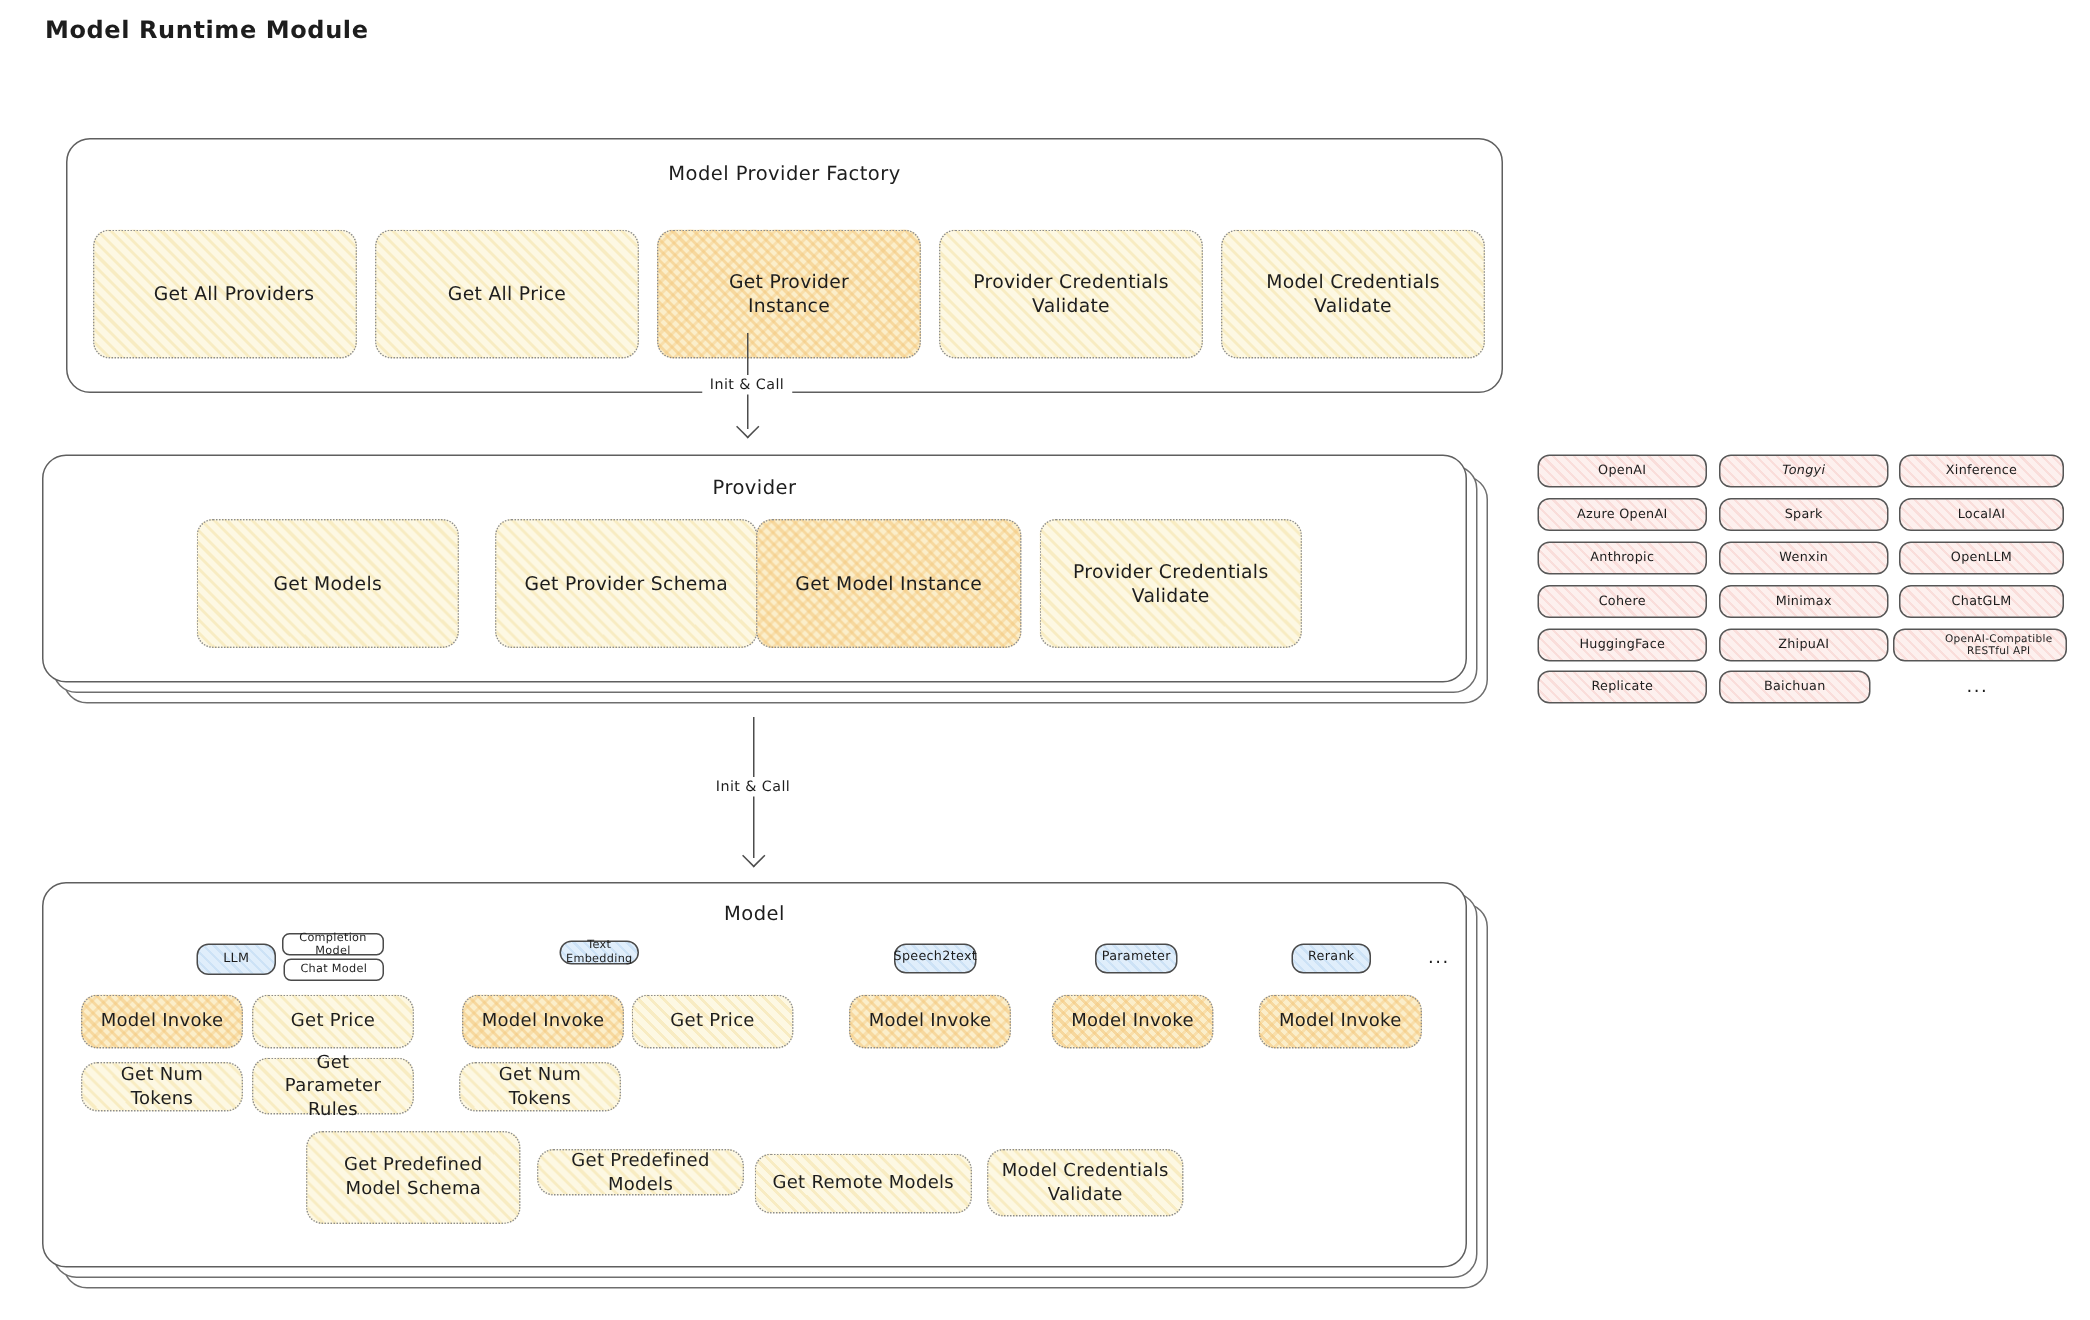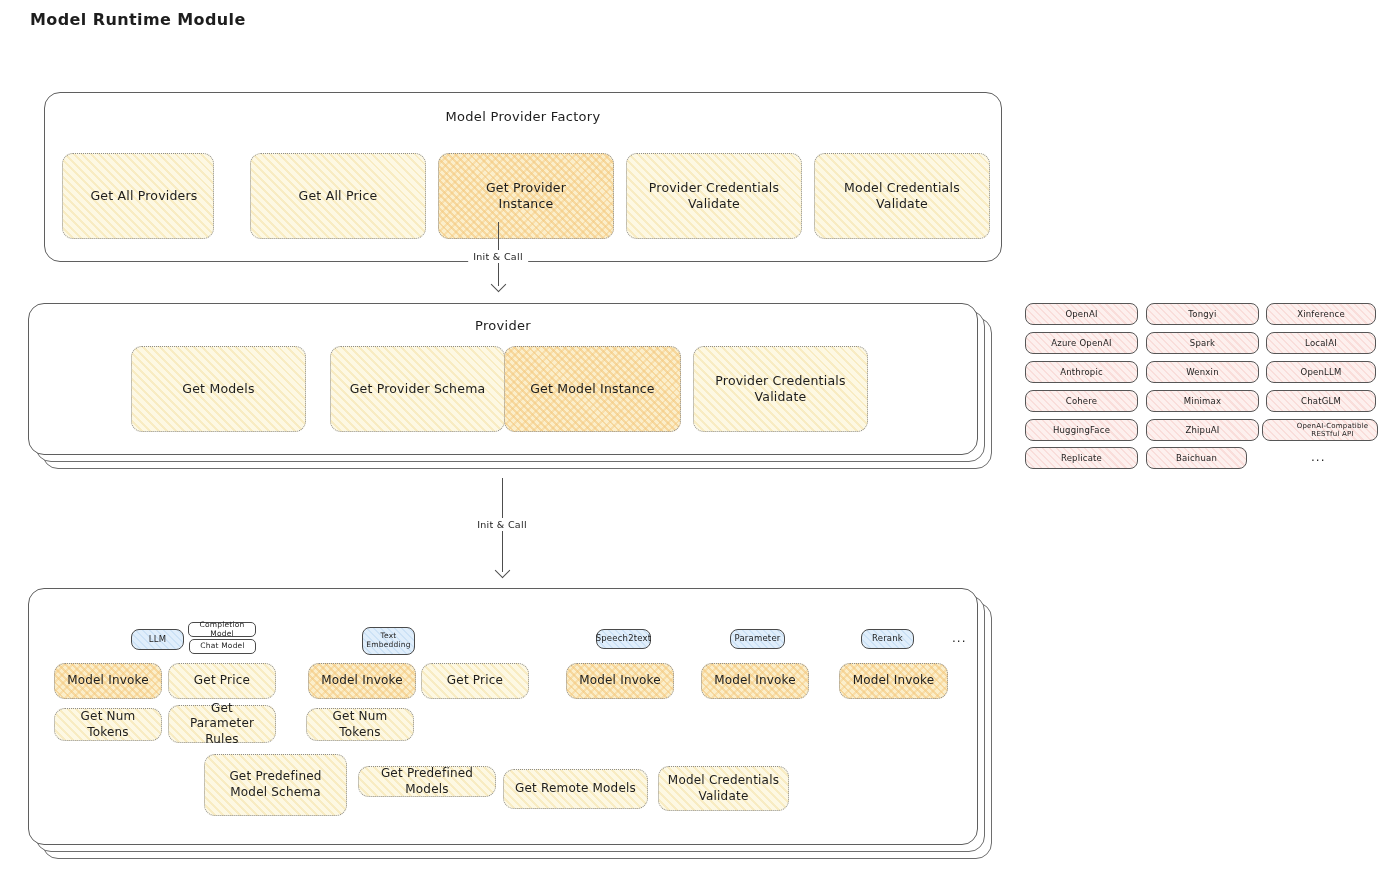--- a/index.html
+++ b/index.html
@@ -70,21 +70,21 @@
 </style>
 </head>
 <body>
 
 <div class="canvas">
 
   <div class="abs page-title" style="left:30px; top:10px;">Model Runtime Module</div>
 
   <div class="abs frame" style="left:44px; top:48px; width:958px; height:170px;margin-top:44px;">
     <div class="frame-title" style="top:16px;">Model Provider Factory</div>
-    <div class="abs node yellow" style="left:17px; top:60px; width:152px; height:86px;padding-left:20px;">Get All Providers</div>
+    <div class="abs node yellow" style="left:17px; top:60px; width:176px; height:86px;padding-left:20px;">Get All Providers</div>
     <div class="abs node yellow" style="left:205px; top:60px; width:176px; height:86px;">Get All Price</div>
     <div class="abs node orange narrow" style="left:393px; top:60px; width:176px; height:86px;">Get Provider Instance</div>
     <div class="abs node yellow" style="left:581px; top:60px; width:176px; height:86px;">Provider Credentials Validate</div>
     <div class="abs node yellow" style="left:769px; top:60px; width:176px; height:86px;">Model Credentials Validate</div>
   </div>
 
   <div class="vline" style="left:498px; top:222px; height:64px;"></div>
   <div class="arrowhead" style="left:493px; top:279px;"></div>
   <div class="arrow-label" style="left:498px; top:250px;">Init &amp; Call</div>
 
@@ -100,21 +100,21 @@
 
   <div>
 
     <div class="abs pink" style="left:1025px; top:303px; width:113px; height:22px;">OpenAI</div>
     <div class="abs pink" style="left:1025px; top:332px; width:113px; height:22px;">Azure OpenAI</div>
     <div class="abs pink" style="left:1025px; top:361px; width:113px; height:22px;">Anthropic</div>
     <div class="abs pink" style="left:1025px; top:390px; width:113px; height:22px;">Cohere</div>
     <div class="abs pink" style="left:1025px; top:419px; width:113px; height:22px;">HuggingFace</div>
     <div class="abs pink" style="left:1025px; top:447px; width:113px; height:22px;">Replicate</div>
 
-    <div class="abs pink" style="left:1146px; top:303px; width:113px; height:22px;">Tongyi</div>
+    <div class="abs pink" style="left:1146px; top:303px; width:113px; height:22px;font-style:italic;">Tongyi</div>
     <div class="abs pink" style="left:1146px; top:332px; width:113px; height:22px;">Spark</div>
     <div class="abs pink" style="left:1146px; top:361px; width:113px; height:22px;">Wenxin</div>
     <div class="abs pink" style="left:1146px; top:390px; width:113px; height:22px;">Minimax</div>
     <div class="abs pink" style="left:1146px; top:419px; width:113px; height:22px;">ZhipuAI</div>
     <div class="abs pink" style="left:1146px; top:447px; width:101px; height:22px;text-align:right;">Baichuan</div>
 
     <div class="abs pink" style="left:1266px; top:303px; width:110px; height:22px;">Xinference</div>
     <div class="abs pink" style="left:1266px; top:332px; width:110px; height:22px;">LocalAI</div>
     <div class="abs pink" style="left:1266px; top:361px; width:110px; height:22px;">OpenLLM</div>
     <div class="abs pink" style="left:1266px; top:390px; width:110px; height:22px;">ChatGLM</div>
@@ -122,25 +122,26 @@
     <div class="abs dots" style="left:1311px; top:450px;">...</div>
   </div>
 
   <div class="vline" style="left:502px; top:478px; height:94px;"></div>
   <div class="arrowhead" style="left:497px; top:565px;"></div>
   <div class="arrow-label" style="left:502px; top:518px;">Init &amp; Call</div>
 
   <div class="layer" style="left:42px; top:602px; width:950px; height:257px;"></div>
   <div class="layer" style="left:35px; top:595px; width:950px; height:257px;"></div>
   <div class="abs frame" style="left:28px; top:588px; width:950px; height:257px;">
+    <div class="frame-title" style="top:13px;">Model</div>
 
     <div class="abs tab" style="left:102px; top:40px; width:53px; height:21px;">LLM</div>
     <div class="abs tab plain" style="left:159px; top:33px; width:68px; height:15px;">Completion Model</div>
     <div class="abs tab plain" style="left:160px; top:50px; width:67px; height:15px;">Chat Model</div>
-    <div class="abs tab twoline" style="left:333px; top:38px; width:53px; height:28px; padding:0 21px;">Text Embedding</div>
+    <div class="abs tab twoline" style="left:344px; top:38px; width:53px; height:16px; padding:0 21px;">Text Embedding</div>
     <div class="abs tab" style="left:567px; top:40px; width:55px; height:20px;">Speech2text</div>
     <div class="abs tab" style="left:701px; top:40px; width:55px; height:20px;">Parameter</div>
     <div class="abs tab" style="left:832px; top:40px; width:53px; height:20px;">Rerank</div>
     <div class="abs dots" style="left:923px; top:42px;">...</div>
 
     <div class="abs node orange" style="left:25px; top:74px; width:108px; height:36px; font-size:12px;">Model Invoke</div>
     <div class="abs node yellow" style="left:139px; top:74px; width:108px; height:36px; font-size:12px;">Get Price</div>
     <div class="abs node orange" style="left:279px; top:74px; width:108px; height:36px; font-size:12px;">Model Invoke</div>
     <div class="abs node yellow" style="left:392px; top:74px; width:108px; height:36px; font-size:12px;">Get Price</div>
     <div class="abs node orange" style="left:537px; top:74px; width:108px; height:36px; font-size:12px;">Model Invoke</div>

